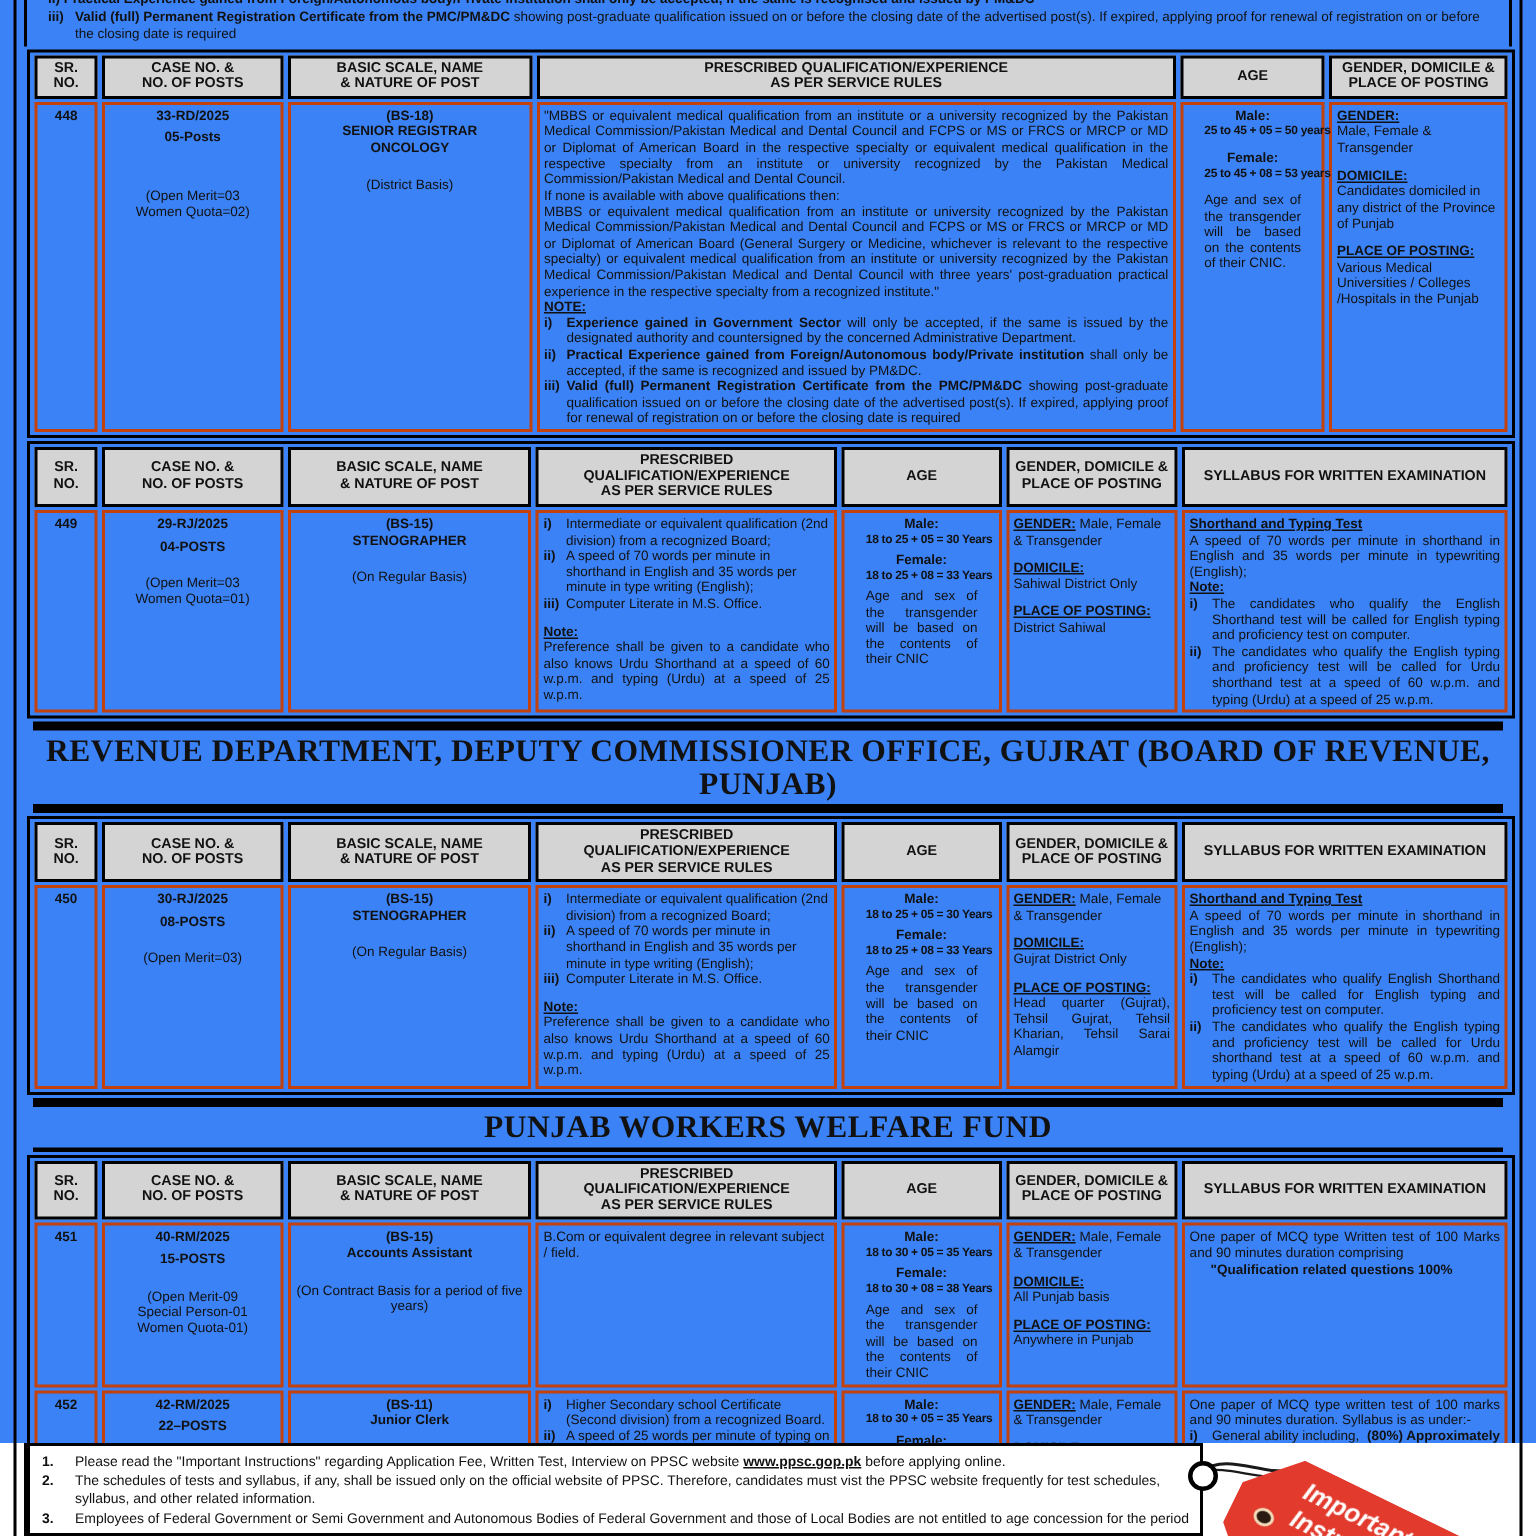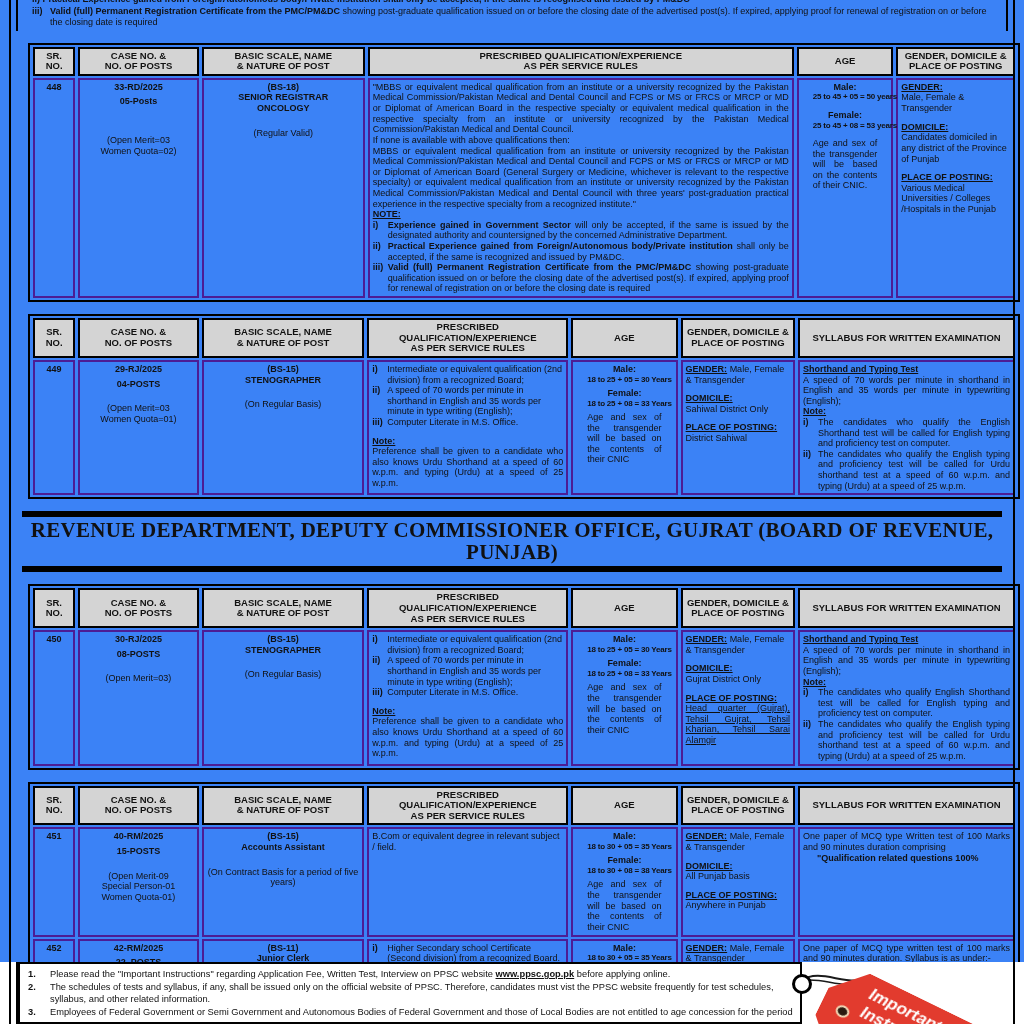--- a/index.html
+++ b/index.html
@@ -13,22 +13,22 @@
   .top-notes{border-left:2px solid #000;border-right:2px solid #000;padding:0 6px 3px 14px;
              font-size:9px;line-height:1.2;}
   .sliver{height:6px;overflow:hidden;}
   .sliver > div{margin-top:-6px;font-weight:bold;white-space:nowrap;}
   .hang{display:flex;}
   .hang .n{flex:none;width:18px;font-weight:bold;}
   .hang .b{flex:1;}
 
   
   table.t{width:992px;border-collapse:separate;border-spacing:3px 2px;border:2px solid #000;
-          table-layout:fixed;font-size:9px;margin:12px;}
-  table.t td{border:2px solid #4c1d95;vertical-align:top;padding:2px 3px;line-height:1.18;}
+          table-layout:fixed;font-size:9px;margin:2px;}
+  table.t td{border:2px solid #c2410c;vertical-align:top;padding:2px 3px;line-height:1.18;}
   table.t th{border:2px solid #000;background:#d4d4d4;font-size:9.5px;font-weight:bold;
              padding:2px 1px;line-height:1.12;vertical-align:middle;text-align:center;}
   .c{text-align:center;}
   .bold{font-weight:bold;}
   .u{font-weight:bold;text-decoration:underline;}
   .gap4{height:4px;} .gap8{height:8px;} .gap14{height:14px;}
   .just{text-align:justify;}
   .agev{white-space:nowrap;font-size:8px;letter-spacing:-0.2px;font-weight:bold;}
   .agecell{padding:2px 14px !important;text-align:center;}
   .li{display:flex;}
@@ -128,21 +128,21 @@
           <div class="gap14"></div>
               <div class="gap14"></div>
           <div>(Open Merit=03</div>
           <div>Women Quota=02)</div>
         </td>
         <td class="c">
           <div class="bold">(BS-18)</div>
           <div class="bold">SENIOR REGISTRAR</div>
           <div class="bold">ONCOLOGY</div>
           <div class="gap14"></div>
-          <div>(Regular Valid)</div>
+          <div>(District Basis)</div>
         </td>
         <td>
           <div class="just">"MBBS or equivalent medical qualification from an institute or a university recognized by the Pakistan Medical Commission/Pakistan Medical and Dental Council and FCPS or MS or FRCS or MRCP or MD or Diplomat of American Board in the respective specialty or equivalent medical qualification in the respective specialty from an institute or university recognized by the Pakistan Medical Commission/Pakistan Medical and Dental Council.</div>
           <div>If none is available with above qualifications then:</div>
           <div class="just">MBBS or equivalent medical qualification from an institute or university recognized by the Pakistan Medical Commission/Pakistan Medical and Dental Council and FCPS or MS or FRCS or MRCP or MD or Diplomat of American Board (General Surgery or Medicine, whichever is relevant to the respective specialty) or equivalent medical qualification from an institute or university recognized by the Pakistan Medical Commission/Pakistan Medical and Dental Council with three years' post-graduation practical experience in the respective specialty from a recognized institute."</div>
           <div class="u">NOTE:</div>
           <div class="li">
             <span class="n">i)</span>
             <span class="b just"><span class="bold">Experience gained in Government Sector</span><span> will only be accepted, if the same is issued by the designated authority and countersigned by the concerned Administrative Department.</span></span>
           </div>
@@ -368,39 +368,40 @@
           <div class="gap4"></div>
           <div style="text-align:justify;text-align-last:left;">Age and sex of the transgender will be based on the contents of their CNIC</div>
         </td>
         <td>
           <div><span class="u">GENDER:</span><span> Male, Female &amp; Transgender</span></div>
           <div class="gap8"></div>
           <div class="u">DOMICILE:</div>
           <div>Gujrat District Only</div>
           <div class="gap8"></div>
           <div class="u">PLACE OF POSTING:</div>
-          <div style="text-align:justify;text-align-last:left;text-decoration:underline;">Head quarter (Gujrat), Tehsil Gujrat, Tehsil Kharian, Tehsil Sarai Alamgir</div>
+          <div style="text-align:justify;text-align-last:left;">Head quarter (Gujrat), Tehsil Gujrat, Tehsil Kharian, Tehsil Sarai Alamgir</div>
         </td>
         <td>
           <div class="u">Shorthand and Typing Test</div>
           <div class="just">A speed of 70 words per minute in shorthand in English and 35 words per minute in typewriting (English);</div>
           <div class="u">Note:</div>
           <div class="li">
                 <span class="n">i)</span>
                 <span class="b just">The candidates who qualify English Shorthand test will be called for English typing and proficiency test on computer.</span>
               </div>
           <div class="li">
                 <span class="n">ii)</span>
                 <span class="b just">The candidates who qualify the English typing and proficiency test will be called for Urdu shorthand test at a speed of 60 w.p.m. and typing (Urdu) at a speed of 25 w.p.m.</span>
               </div>
         </td>
       </tr>
     </tbody>
       </table>
 
+    <div class="band b1">PUNJAB WORKERS WELFARE FUND</div>
 
     <table class="t">
       <colgroup>
           <col style="width:42px">
           <col style="width:120px">
           <col style="width:162px">
           <col style="width:200px">
           <col style="width:106px">
           <col style="width:114px">
           <col style="width:216px">

